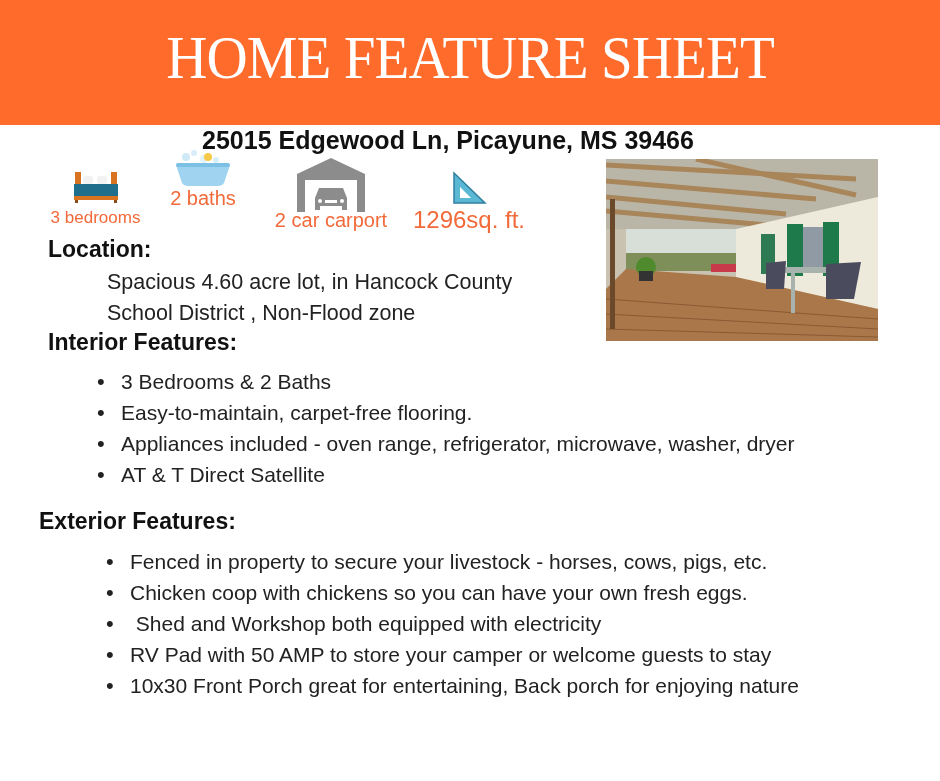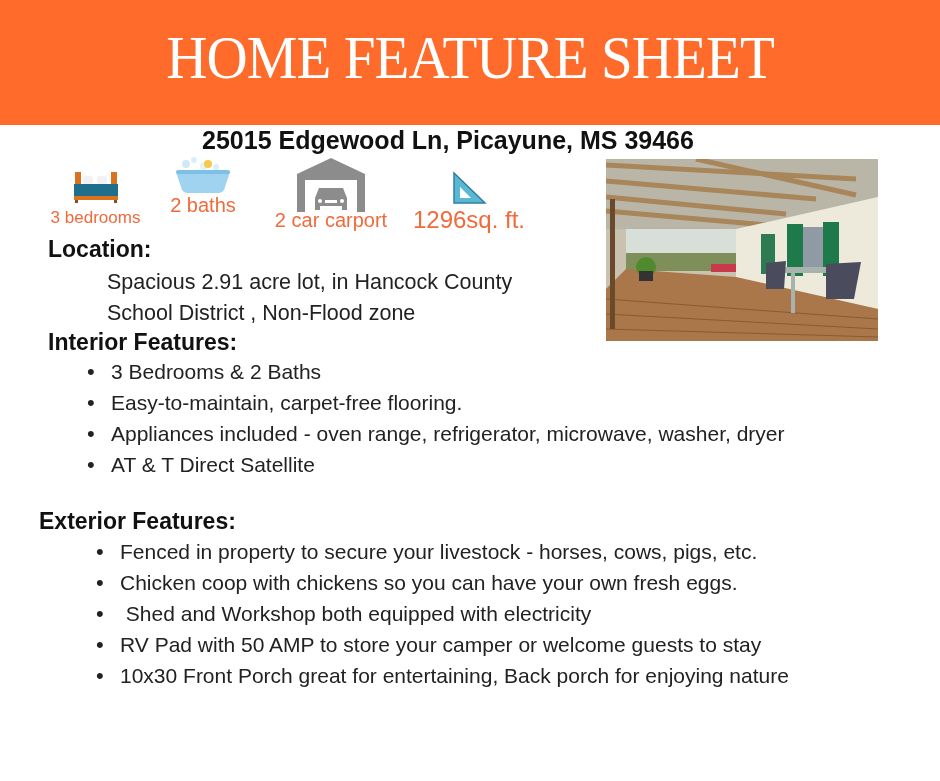--- a/index.html
+++ b/index.html
@@ -6,21 +6,21 @@
   body { width:940px; height:781px; overflow:hidden; background:#ffffff; position:relative; font-family:"Liberation Sans", sans-serif; color:#111; }
   .banner { position:absolute; left:0; top:0; width:940px; height:125px; background:#ff6b2b; }
   .banner-title { position:absolute; left:0; width:940px; top:22px; text-align:center; font-family:"Liberation Serif", serif; font-size:62px; color:#ffffff; letter-spacing:-1px; transform:scaleX(0.92); }
   .address { position:absolute; left:0; width:896px; top:126px; text-align:center; font-weight:bold; font-size:25px; color:#111; }
   .stat { position:absolute; text-align:center; color:#f26a3a; }
   .stat .icon { display:block; margin:0 auto; }
   .stat .label { display:block; white-space:nowrap; }
   .photo { position:absolute; left:606px; top:159px; width:272px; height:182px; overflow:hidden; }
   .section-h { position:absolute; font-weight:bold; font-size:23px; color:#111; }
   .loc-line { position:absolute; left:107px; font-size:21.5px; color:#222; }
-  ul.blist { position:absolute; margin:2px; padding:0; list-style:none; }
+  ul.blist { position:absolute; margin:12px; padding:0; list-style:none; }
   ul.blist li { position:relative; font-size:21px; line-height:31px; color:#222; }
   ul.blist li::before { content:"•"; position:absolute; left:-24px; top:0; font-size:22px; }
 </style>
 </head>
 <body>
 
 <div class="banner">
   <div class="banner-title">HOME FEATURE SHEET</div>
 </div>
 
@@ -33,21 +33,21 @@
     <rect x="12" y="6" width="10" height="8" rx="2" fill="#f2f2f2"></rect>
     <rect x="26" y="6" width="10" height="8" rx="2" fill="#f2f2f2"></rect>
     <rect x="3" y="14" width="44" height="12" fill="#1f6e8c"></rect>
     <rect x="3" y="26" width="44" height="4" fill="#d9731f"></rect>
     <rect x="4" y="30" width="3" height="3" fill="#8a4a1a"></rect>
     <rect x="43" y="30" width="3" height="3" fill="#8a4a1a"></rect>
   </svg>
   <span class="label" style="font-size:17px; margin-top:4px;">3 bedrooms</span>
 </div>
 
-<div class="stat" style="left:163px; top:154px; width:80px;">
+<div class="stat" style="left:163px; top:147px; width:80px;">
   <svg class="icon" width="58" height="40" viewBox="0 0 58 40">
     <circle cx="12" cy="10" r="4" fill="#cfe9f7"></circle>
     <circle cx="20" cy="6" r="3" fill="#d8eefa"></circle>
     <circle cx="30" cy="12" r="4" fill="#e3f3fc"></circle>
     <circle cx="34" cy="10" r="4" fill="#f7c948"></circle>
     <circle cx="42" cy="13" r="3" fill="#d8eefa"></circle>
     <path d="M2 18 H56 L50 36 Q48 39 44 39 H14 Q10 39 8 36 Z" fill="#9fd3ef"></path>
     <rect x="2" y="16" width="54" height="4" rx="2" fill="#7cc0e6"></rect>
   </svg>
   <span class="label" style="font-size:20px;">2 baths</span>
@@ -109,21 +109,21 @@
     <rect x="105" y="105" width="25" height="8" fill="#c8394a"></rect>
 
     <rect x="160" y="108" width="60" height="6" fill="#a8b3ad"></rect>
     <rect x="185" y="114" width="4" height="40" fill="#a8b3ad"></rect>
     <polygon points="220,105 255,103 248,140 220,140" fill="#4a4c5e"></polygon>
     <polygon points="160,104 180,102 178,130 160,130" fill="#4a4c5e"></polygon>
   </svg>
 </div>
 
 <div class="section-h" style="left:48px; top:236px;">Location:</div>
-<div class="loc-line" style="top:270px;">Spacious 2.91 acre lot, in Hancock County</div>
+<div class="loc-line" style="top:270px;">Spacious 4.60 acre lot, in Hancock County</div>
 <div class="loc-line" style="top:301px;">School District , Non-Flood zone</div>
 
 <div class="section-h" style="left:48px; top:329px;">Interior Features:</div>
 <ul class="blist" style="left:109px; top:354px; width:760px;">
   <li>3 Bedrooms &amp; 2 Baths</li>
   <li>Easy-to-maintain, carpet-free flooring.</li>
   <li style="width:740px;">Appliances included - oven range, refrigerator, microwave, washer, dryer</li>
   <li>AT &amp; T Direct Satellite</li>
 </ul>
 

